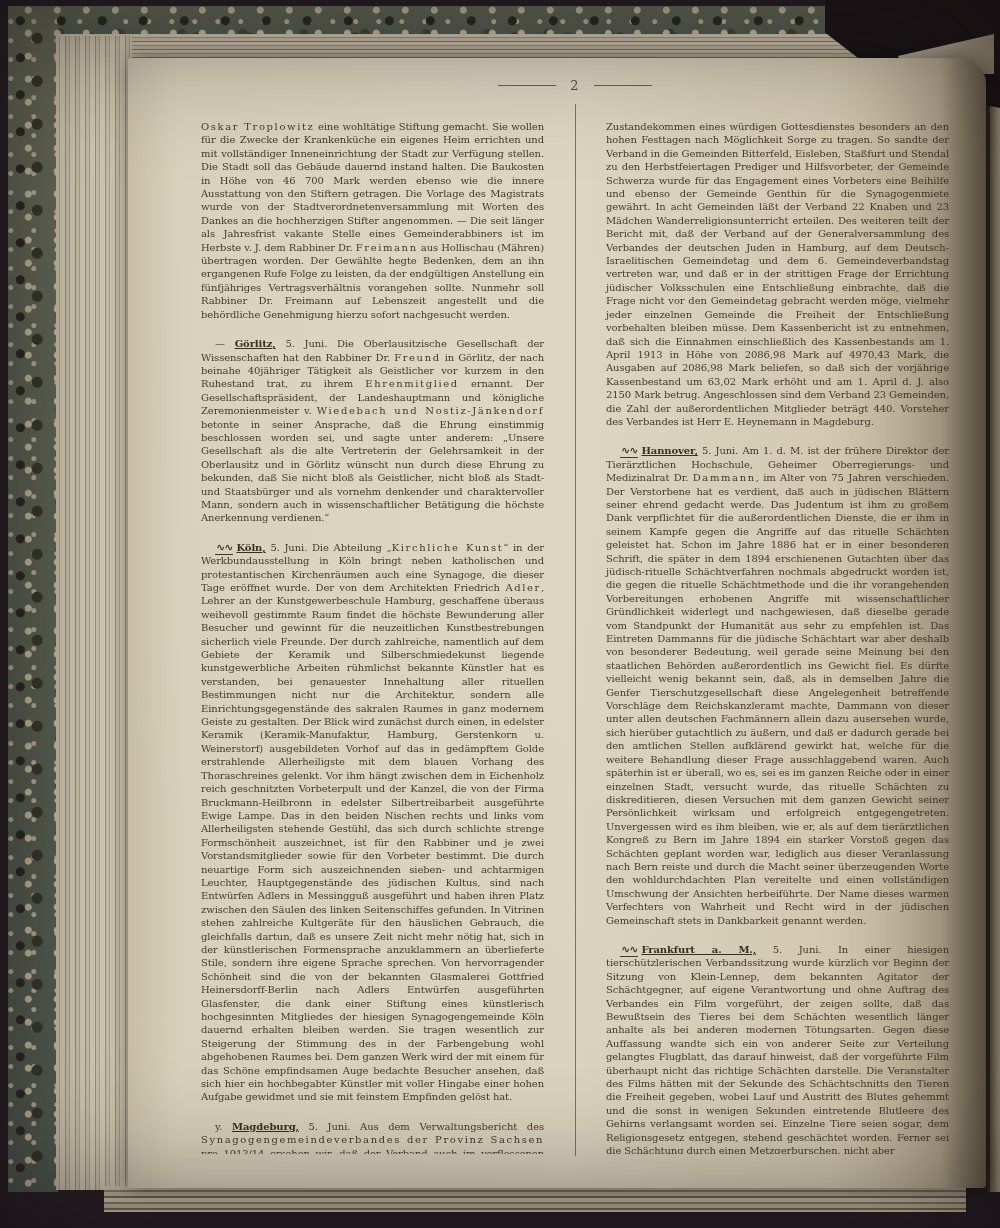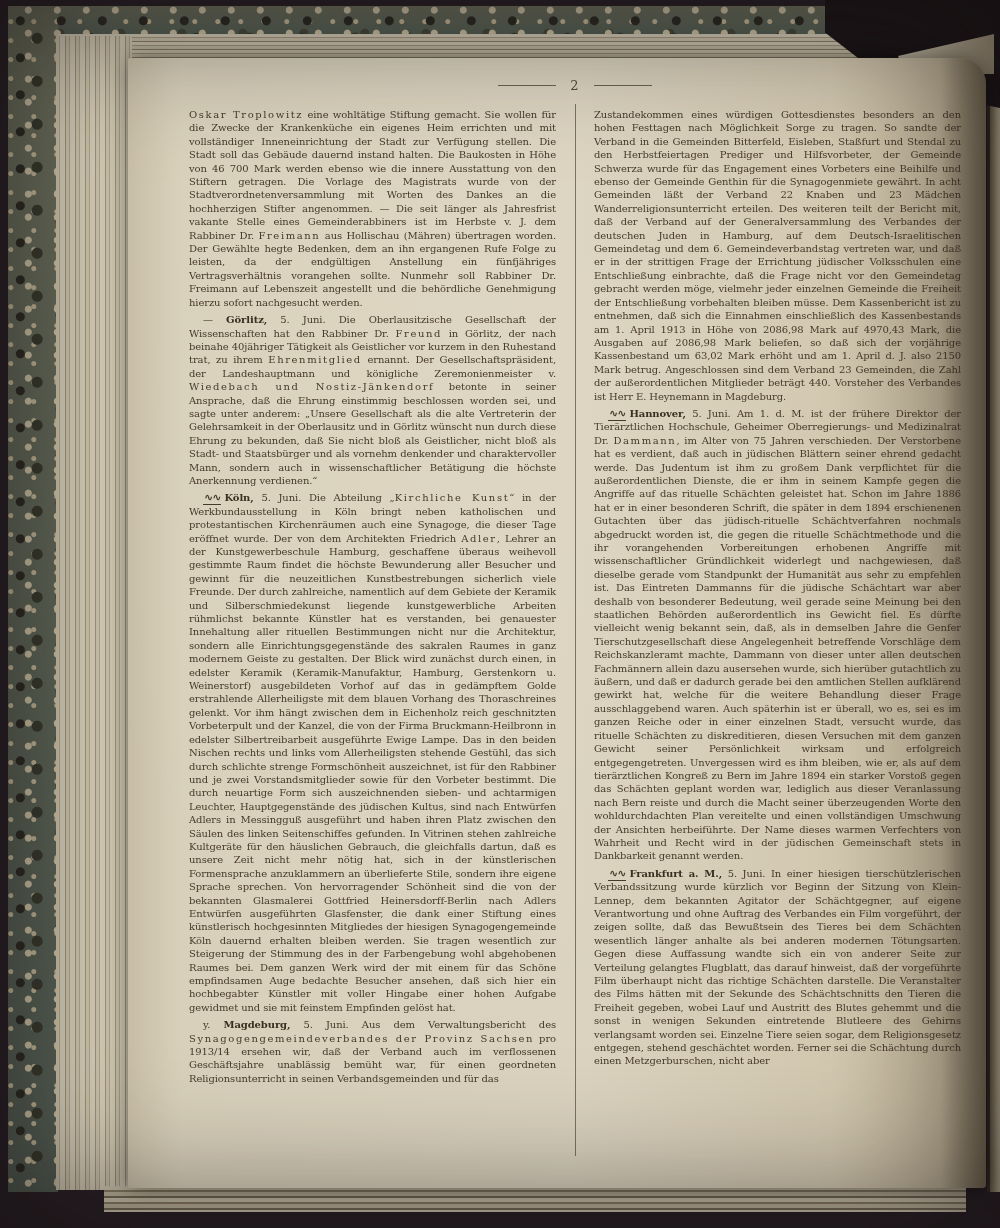--- a/index.html
+++ b/index.html
@@ -48,23 +48,23 @@
   
   .pagenum-row{display:flex;align-items:center;justify-content:center;gap:14px;height:22px;
     width:780px;margin-bottom:8px;color:#564a39;}
   .pagenum-rule{width:58px;height:1px;background:#6d6150;}
   .pagenum{font-size:13px;letter-spacing:1px;}
   
   .columns{display:flex;width:780px;}
   .col{width:380px;height:1050px;overflow:hidden;text-align:justify;
     font-size:10px;line-height:13.4px;color:#47392a;letter-spacing:-0.1px;}
   .col-divider{width:1px;height:1052px;background:#7d7260;margin:0 14px 0 15px;}
-  .para{margin:4px;}
+  .para{margin:16px;}
   .para.indent{text-indent:14px;}
-  .seg-bold{font-weight:bold;color:#3a2e20;}
+  .seg-bold{font-weight:bold;color:#3a2e20;text-decoration:underline;}
   .seg-spaced{letter-spacing:1.6px;}
   .corr-mark{font-family:"DejaVu Sans",sans-serif;font-weight:bold;font-size:11px;
     border-bottom:1.5px solid #47392a;padding:0 1px;margin-right:3px;letter-spacing:-1px;}
   .vignette{position:absolute;inset:0;z-index:9;pointer-events:none;
     box-shadow:inset 0 0 130px 25px rgba(18,12,14,.55);}
 </style>
 </head>
 <body>
 
 <div class="scene">

